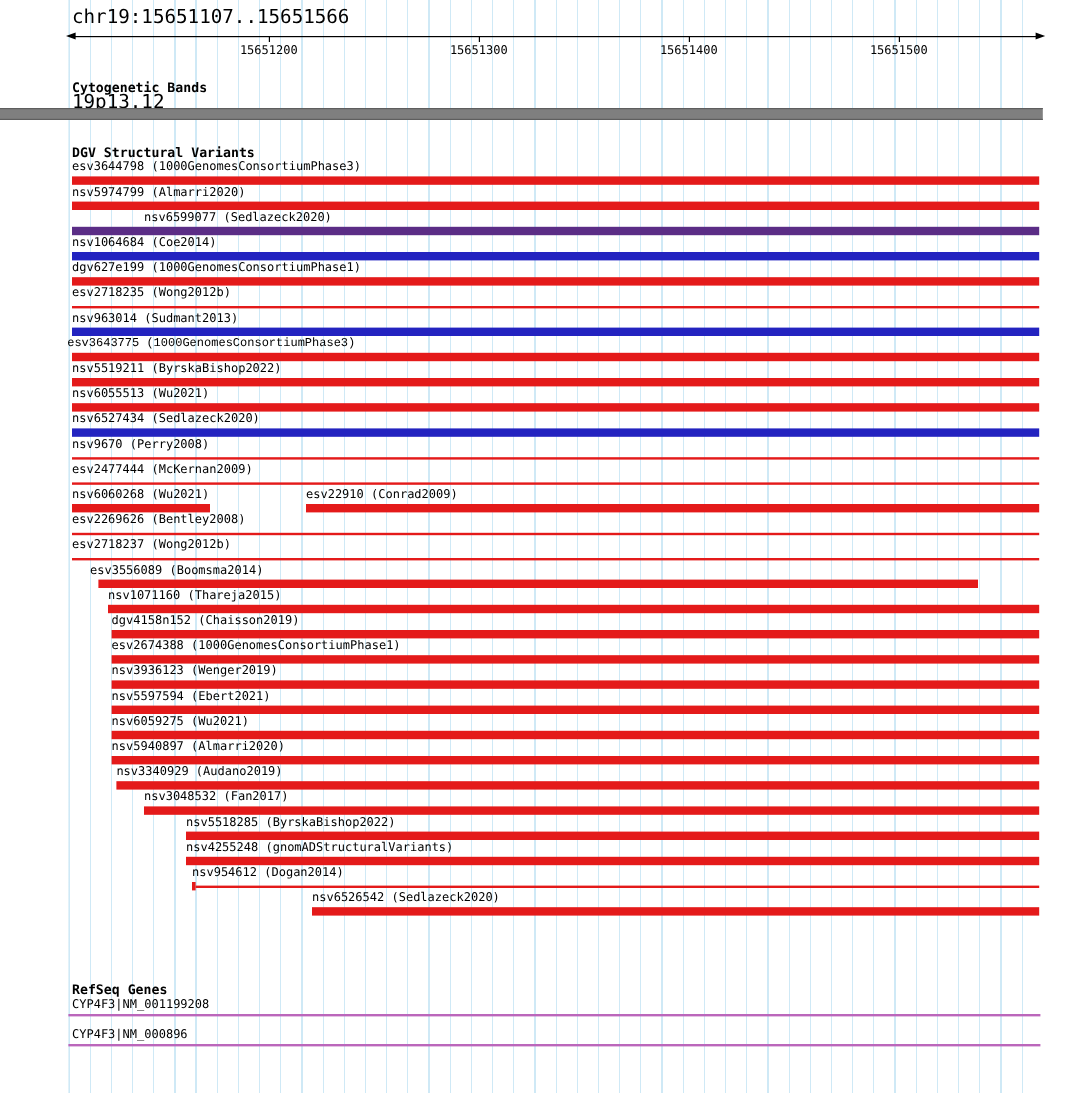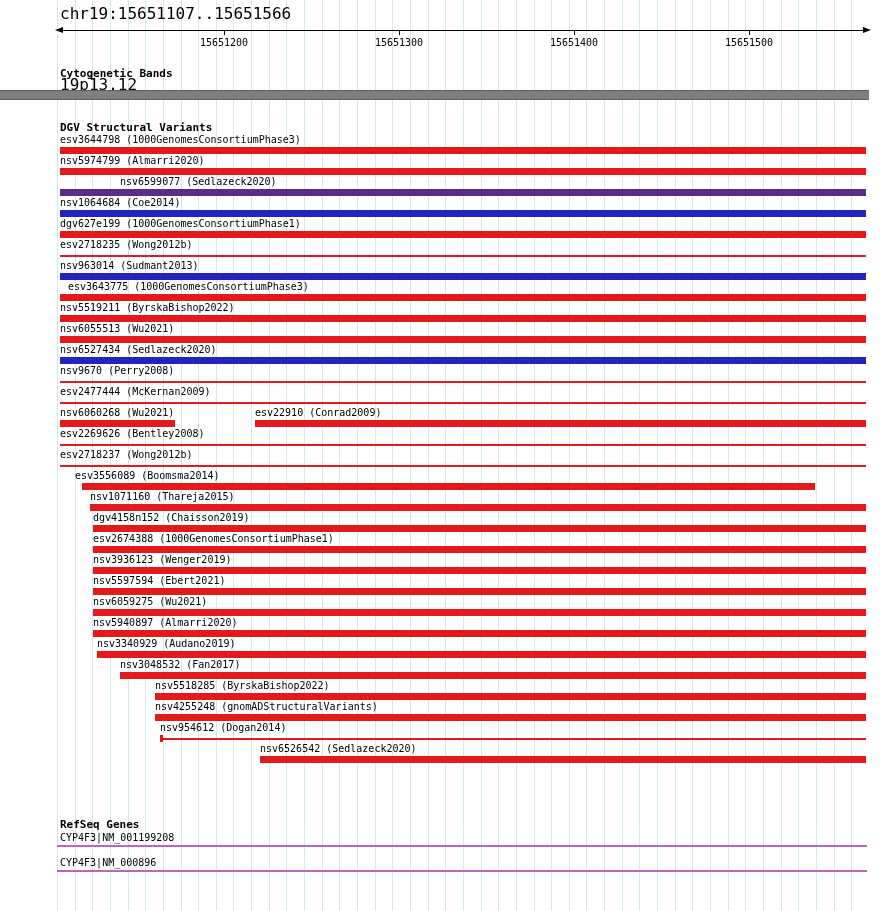--- a/index.html
+++ b/index.html
@@ -82,21 +82,21 @@
     </div>
     <div class="vrow">
       <span class="vlabel" style="left:60px;">esv2718235 (Wong2012b)</span>
       <div class="vbar red thin full"></div>
     </div>
     <div class="vrow">
       <span class="vlabel" style="left:60px;">nsv963014 (Sudmant2013)</span>
       <div class="vbar blue full"></div>
     </div>
     <div class="vrow">
-      <span class="vlabel" style="left:68px;">esv3643775 (1000GenomesConsortiumPhase3)</span>
+      <span class="vlabel" style="left:56px;font-family:Liberation Mono, monospace;">esv3643775 (1000GenomesConsortiumPhase3)</span>
       <div class="vbar red full"></div>
     </div>
     <div class="vrow">
       <span class="vlabel" style="left:60px;">nsv5519211 (ByrskaBishop2022)</span>
       <div class="vbar red full"></div>
     </div>
     <div class="vrow">
       <span class="vlabel" style="left:60px;">nsv6055513 (Wu2021)</span>
       <div class="vbar red full"></div>
     </div>

